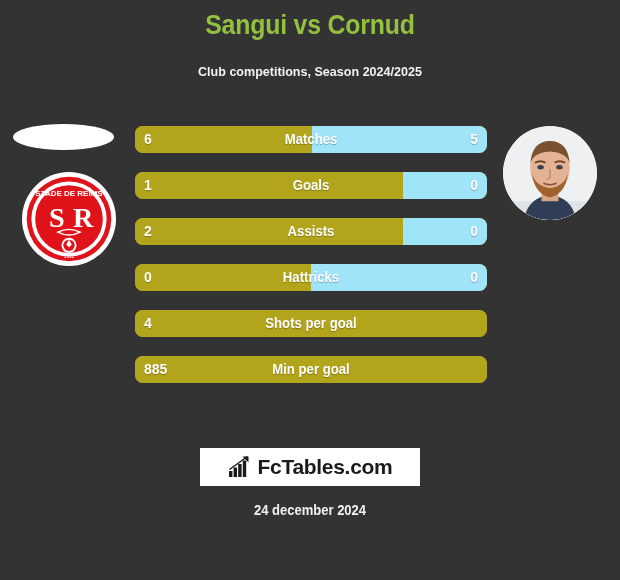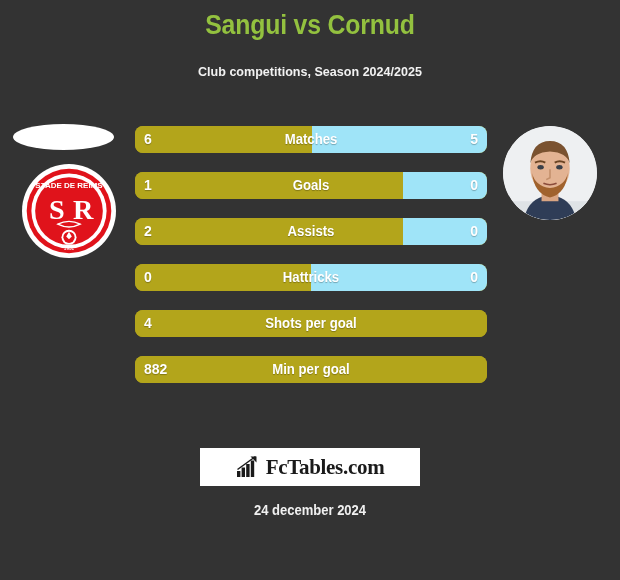--- a/index.html
+++ b/index.html
@@ -61,21 +61,21 @@
     top: 124px;
     width: 101px;
     height: 26px;
     background: #ffffff;
     border-radius: 50%;
   }
 
   .crest-left {
     position: absolute;
     left: 22px;
-    top: 164px;
+    top: 172px;
     width: 94px;
     height: 94px;
     border-radius: 50%;
     background: #ffffff;
     overflow: hidden;
   }
 
   .avatar-right {
     position: absolute;
     left: 503px;
@@ -167,21 +167,21 @@
     gap: 6px;
   }
 
   .logo-icon { width: 24px; height: 24px; display: block; }
 
   .logo-text {
     font-size: 21px;
     font-weight: bold;
     color: #1a1a1a;
     letter-spacing: -0.3px;
-    font-family: Liberation Serif, serif;
+    font-family: Liberation Sans, sans-serif;
   }
 
   .date {
     position: absolute;
     top: 502px;
     left: 0;
     width: 620px;
     text-align: center;
     color: #f0f0f0;
     font-size: 14px;
@@ -273,21 +273,21 @@
         <span class="row-label">Hattricks</span>
         <span class="val-away">0</span>
       </div>
       <div class="row">
         <div class="fill-home" style="width: 100%;"></div>
         <span class="val-home">4</span>
         <span class="row-label">Shots per goal</span>
       </div>
       <div class="row">
         <div class="fill-home" style="width: 100%;"></div>
-        <span class="val-home">882</span>
+        <span class="val-home">885</span>
         <span class="row-label">Min per goal</span>
       </div>
     </div>
 
   <div class="logo">
     <svg class="logo-icon" viewBox="0 0 24 24">
       <rect x="1" y="16" width="3.4" height="6" fill="#1a1a1a"></rect>
       <rect x="5.6" y="12.5" width="3.4" height="9.5" fill="#1a1a1a"></rect>
       <rect x="10.2" y="9" width="3.4" height="13" fill="#1a1a1a"></rect>
       <rect x="14.8" y="5.5" width="3.4" height="16.5" fill="#1a1a1a"></rect>

